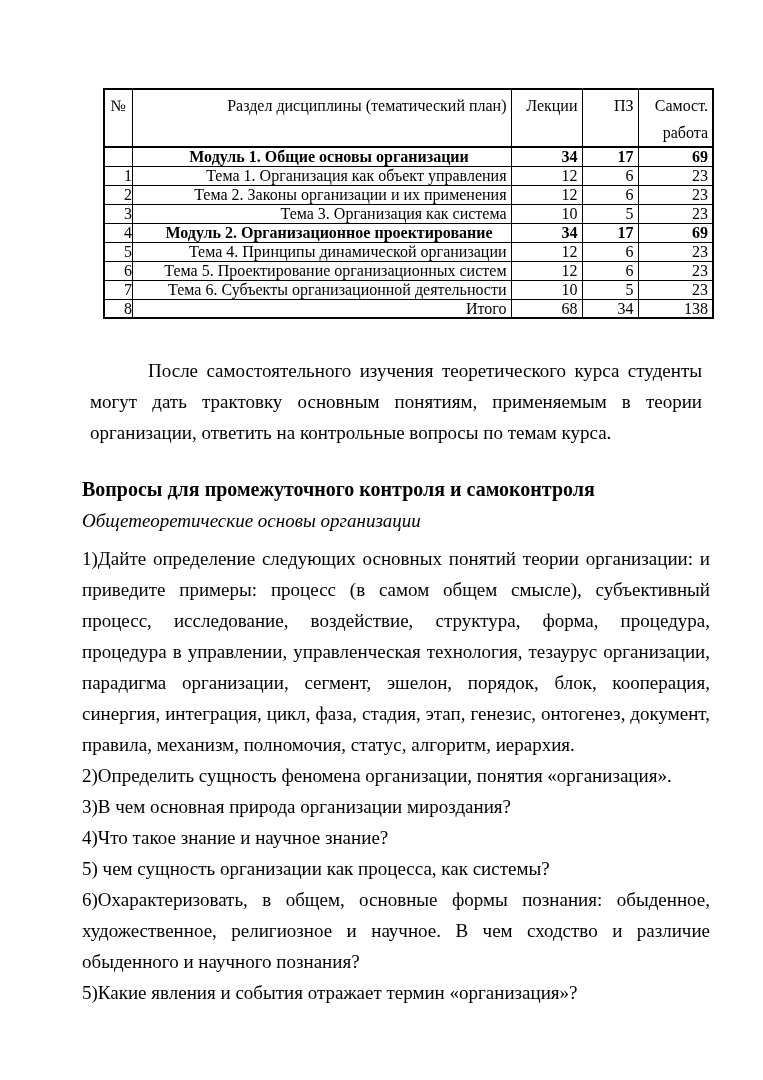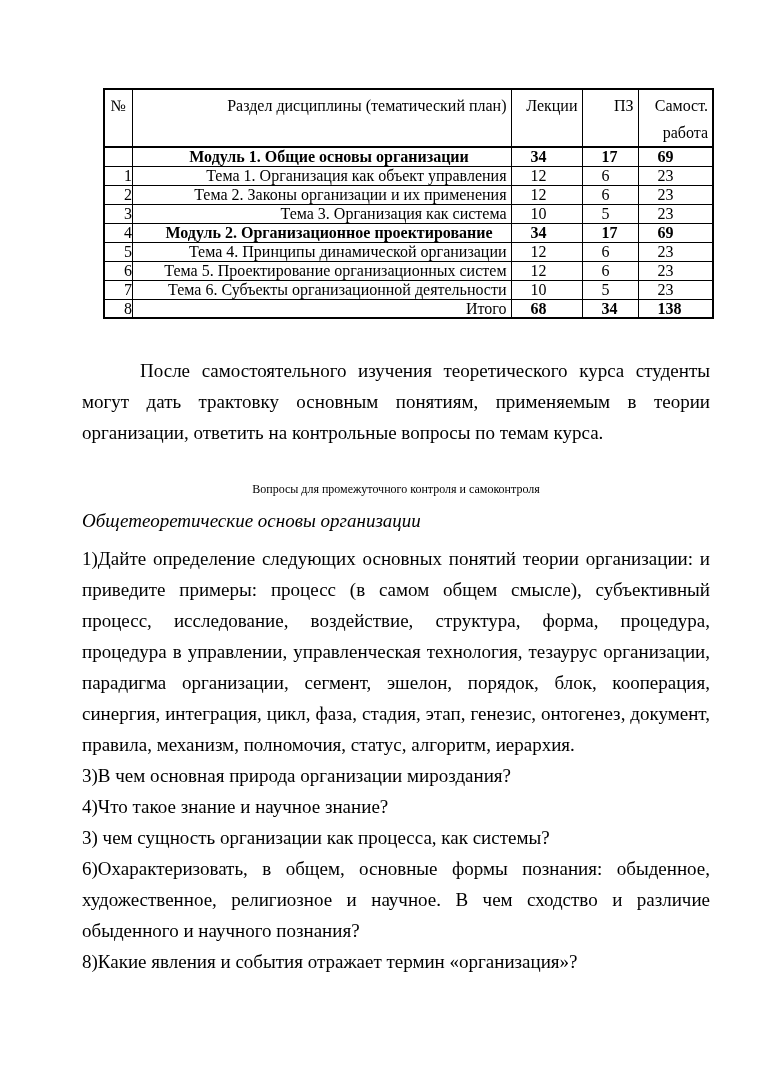--- a/index.html
+++ b/index.html
@@ -45,43 +45,43 @@
     line-height: 27px;
     padding-top: 2px;
     border-bottom: 2px solid #000;
   }
   tr.header-row th.num-cell { text-align: center; }
 
   table.curriculum tbody tr { height: 19px; }
   table.curriculum tbody td { line-height: 17px; vertical-align: middle; padding-left: 19px; }
   td.num-cell  { text-align: center; padding: 0 1px; }
   td.title-cell{ text-align: right; }
-  td.val-cell  { text-align: left; padding: 0 6px; }
+  td.val-cell  { text-align: right; padding: 0 6px; }
 
   tr.module-row { height: 23px; }
   tr.module-row td.title-cell { font-weight: bold; text-align: center; }
   tr.module-row td.val-cell   { font-weight: bold; }
-  tr.total-row td.val-cell    { font-weight: bold; }
+  tr.total-row td.val-cell    { font-weight: normal; }
 
   
   .text-block {
     margin: 36px 53px 0 82px;
     font-size: 19px;
     line-height: 31px;
     text-align: justify;
   }
   .intro-paragraph {
-    margin: 0;
+    margin: 8px;
     text-indent: 58px;
   }
   .section-heading {
     margin: 26px 0 0 0;
-    font-size: 12px;
-    font-weight: normal;
-    text-align: center;
+    font-size: 20px;
+    font-weight: bold;
+    text-align: left;
     line-height: 31px;
   }
   .section-subheading {
     margin: 0 0 7px 0;
     font-size: 19px;
     font-weight: normal;
     font-style: italic;
     line-height: 31px;
   }
   .question { margin: 0; }
@@ -174,21 +174,22 @@
       </tr>
     </tbody>
   </table>
 
   <div class="text-block">
     <p class="intro-paragraph">После самостоятельного изучения теоретического курса студенты могут дать трактовку основным понятиям, применяемым в теории организации, ответить на контрольные вопросы по темам курса.</p>
     <p class="section-heading">Вопросы для промежуточного контроля и самоконтроля</p>
     <p class="section-subheading">Общетеоретические основы организации</p>
     <div class="questions">
       <p class="question">1)Дайте определение следующих основных понятий теории организации: и приведите примеры: процесс (в самом общем смысле), субъективный процесс, исследование, воздействие, структура, форма, процедура, процедура в управлении, управленческая технология, тезаурус организации, парадигма организации, сегмент, эшелон, порядок, блок, кооперация, синергия, интеграция, цикл, фаза, стадия, этап, генезис, онтогенез, документ, правила, механизм, полномочия, статус, алгоритм, иерархия.</p>
+      <p class="question">2)Определить сущность феномена организации, понятия «организация».</p>
       <p class="question">3)В чем основная природа организации мироздания?</p>
       <p class="question">4)Что такое знание и научное знание?</p>
-      <p class="question">3) чем сущность организации как процесса, как системы?</p>
+      <p class="question">5) чем сущность организации как процесса, как системы?</p>
       <p class="question">6)Охарактеризовать, в общем, основные формы познания: обыденное, художественное, религиозное и научное. В чем сходство и различие обыденного и научного познания?</p>
-      <p class="question">8)Какие явления и события отражает термин «организация»?</p>
+      <p class="question">5)Какие явления и события отражает термин «организация»?</p>
     </div>
   </div>
 
 </div>
 
 </body></html>

